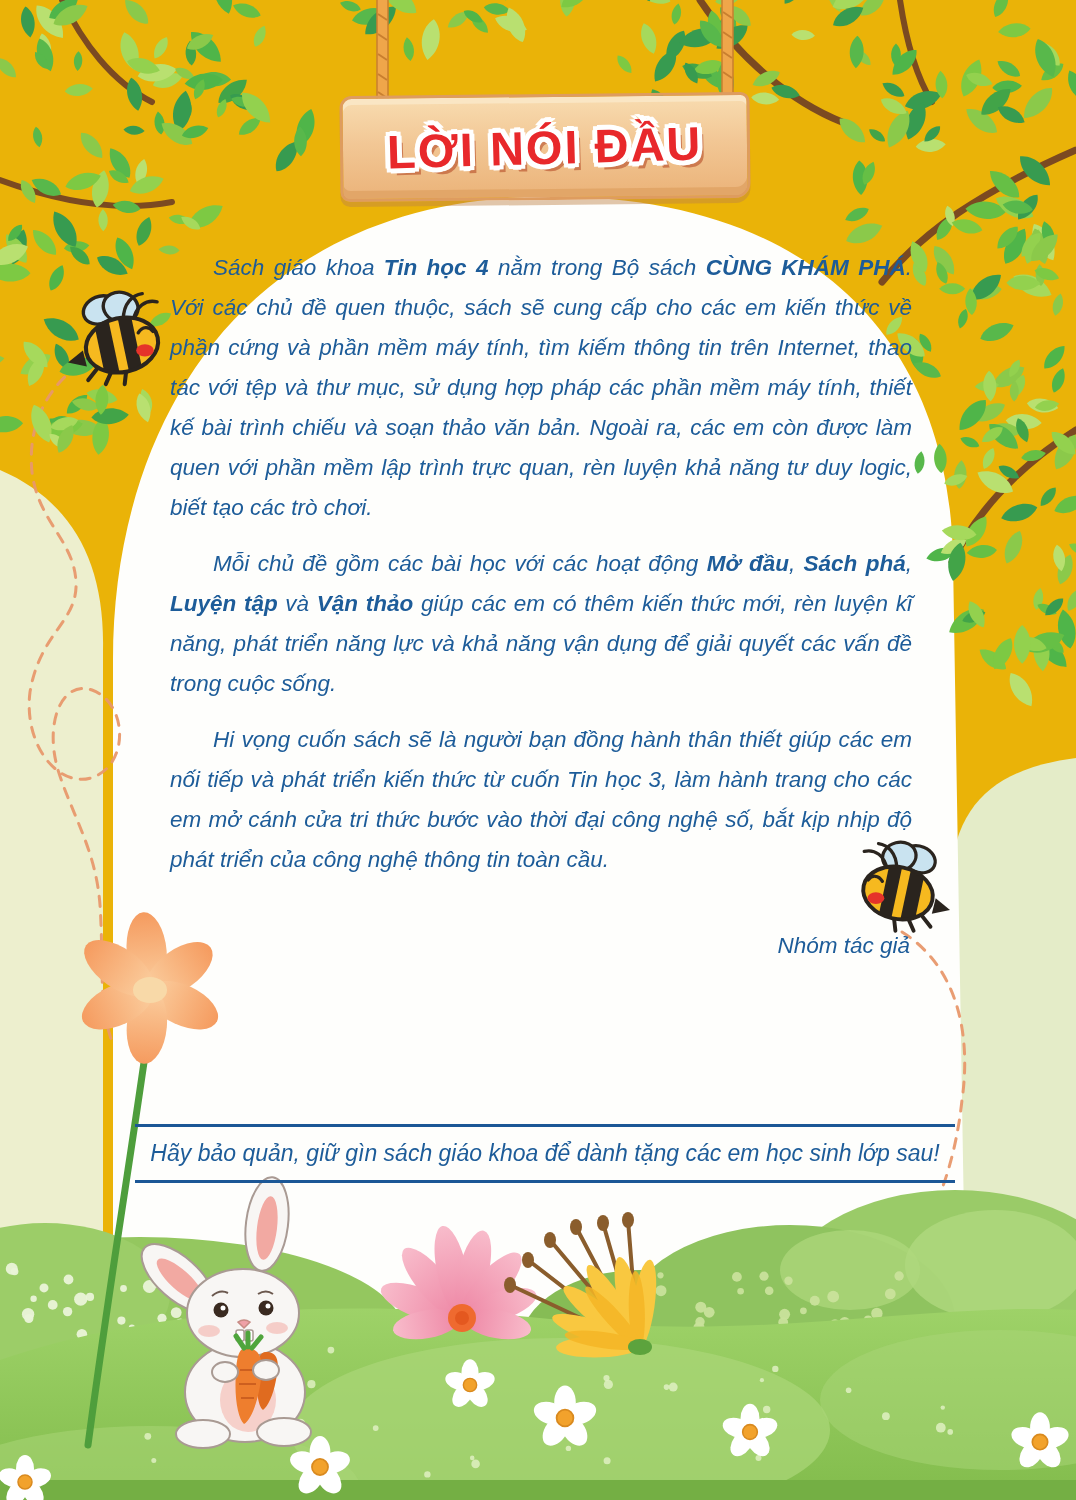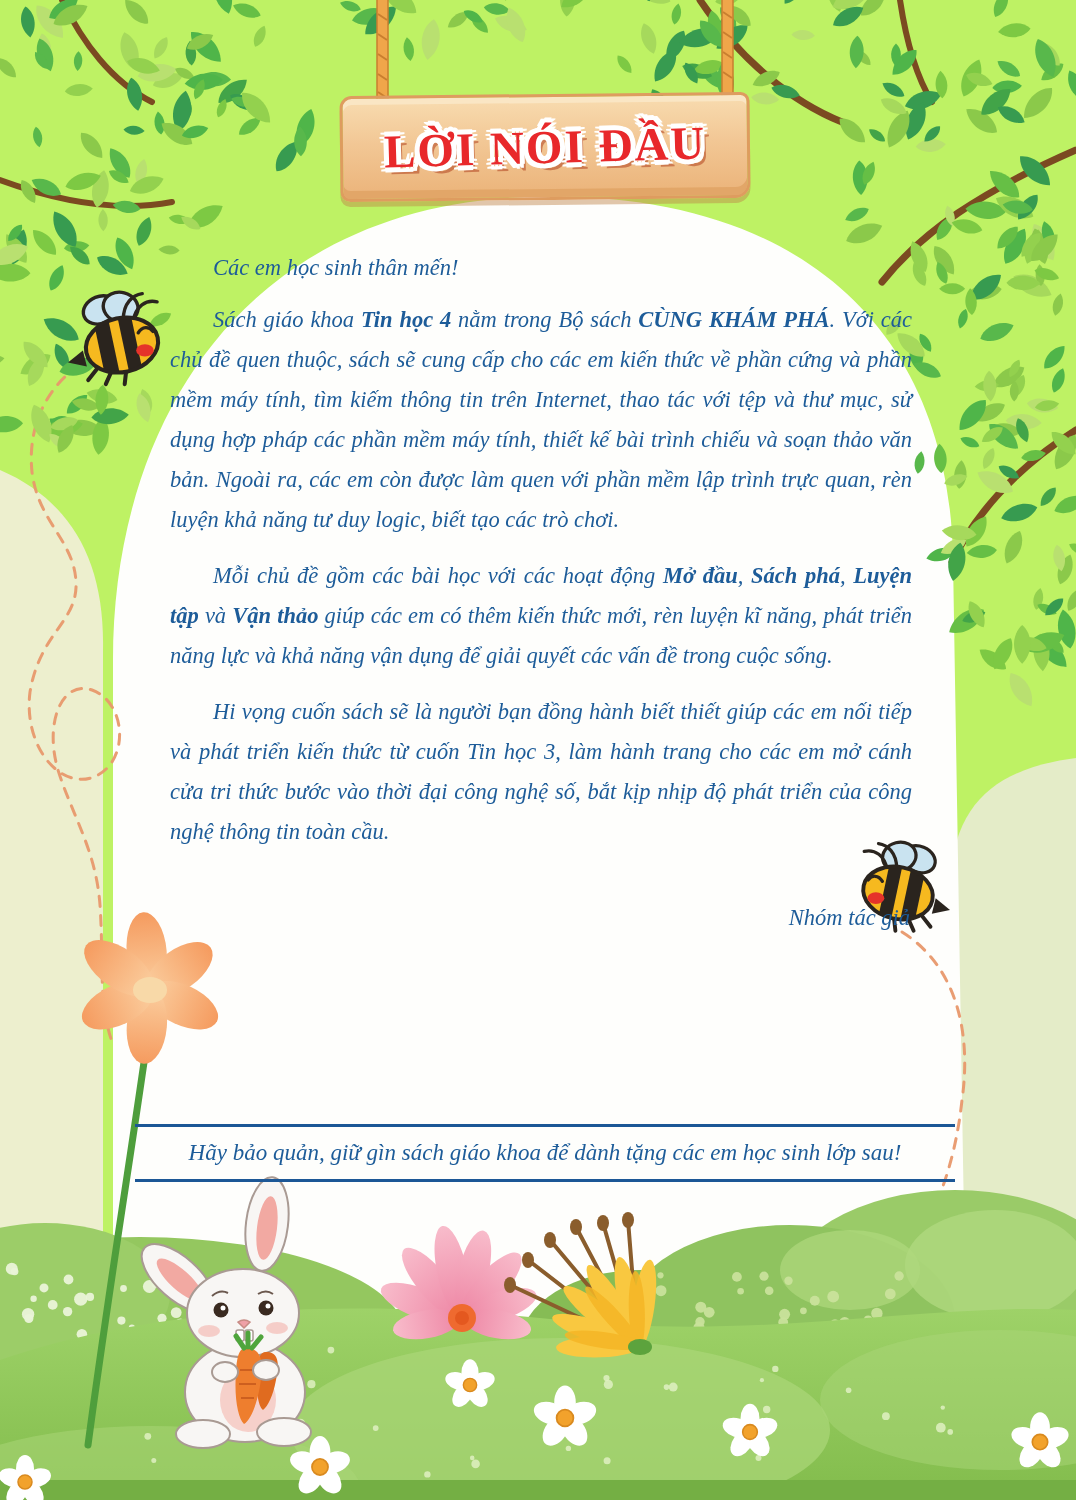--- a/index.html
+++ b/index.html
@@ -1,17 +1,17 @@
 <!DOCTYPE html>
 <html><head>
 <meta charset="utf-8">
 <style>
   html,body{margin:0;padding:0;background:#ddd;}
   .page{position:relative;width:1076px;height:1500px;overflow:hidden;
-        background:#bef264;font-family:Liberation Serif, serif;}
+        background:#eab308;font-family:Liberation Sans, sans-serif;}
   svg.decor{position:absolute;left:0;top:0;width:1076px;height:1500px;}
 
   
   .sign{position:absolute;left:340px;top:94px;width:404px;height:100px;
         background:linear-gradient(#F8DCB0,#F2C795 45%,#EBB379);
         border:3px solid #DE9C5F;border-radius:12px 9px 15px 10px;
         box-shadow:inset 0 6px 0 #FAE6C4, inset 0 -8px 0 #E2A668, 0 5px 0 rgba(190,130,70,.45);
         display:flex;align-items:center;justify-content:center;transform:rotate(-.6deg);}
   .sign h1{margin:0;font-size:47px;font-weight:bold;letter-spacing:2px;color:#E8282B;
         transform:rotate(-1deg);white-space:nowrap;
@@ -716,25 +716,24 @@
  <path d="M12,-9 c3,-5 8,-5 11,-1" fill="none" stroke="#2A241E" stroke-width="2.5" stroke-linecap="round"></path>
  <ellipse cx="17" cy="4" rx="6.5" ry="4.5" fill="#E5332A"></ellipse>
       </g>
 </svg>
 
 <div class="sign">
   <h1>LỜI NÓI ĐẦU</h1>
 </div>
 
 <div class="content">
-  <p class="greeting">Các em học sinh thân mến!</p>
   <div id="paragraphs">
         <p class="body-par"><span>Sách giáo khoa </span><b>Tin học 4</b><span> nằm trong Bộ sách </span><b>CÙNG KHÁM PHÁ</b><span>. Với các chủ đề quen thuộc, sách sẽ cung cấp cho các em kiến thức về phần cứng và phần mềm máy tính, tìm kiếm thông tin trên Internet, thao tác với tệp và thư mục, sử dụng hợp pháp các phần mềm máy tính, thiết kế bài trình chiếu và soạn thảo văn bản. Ngoài ra, các em còn được làm quen với phần mềm lập trình trực quan, rèn luyện khả năng tư duy logic, biết tạo các trò chơi.</span></p>
         <p class="body-par"><span>Mỗi chủ đề gồm các bài học với các hoạt động </span><b>Mở đầu</b><span>, </span><b>Sách phá</b><span>, </span><b>Luyện tập</b><span> và </span><b>Vận thảo</b><span> giúp các em có thêm kiến thức mới, rèn luyện kĩ năng, phát triển năng lực và khả năng vận dụng để giải quyết các vấn đề trong cuộc sống.</span></p>
-        <p class="body-par"><span>Hi vọng cuốn sách sẽ là người bạn đồng hành biết thiết giúp các em nối tiếp và phát triển kiến thức từ cuốn Tin học 3, làm hành trang cho các em mở cánh cửa tri thức bước vào thời đại công nghệ số, bắt kịp nhịp độ phát triển của công nghệ thông tin toàn cầu.</span></p>
+        <p class="body-par"><span>Hi vọng cuốn sách sẽ là người bạn đồng hành thân thiết giúp các em nối tiếp và phát triển kiến thức từ cuốn Tin học 3, làm hành trang cho các em mở cánh cửa tri thức bước vào thời đại công nghệ số, bắt kịp nhịp độ phát triển của công nghệ thông tin toàn cầu.</span></p>
       </div>
   <p class="signature">Nhóm tác giả</p>
 </div>
 
 <div class="footer">
   <p>Hãy bảo quản, giữ gìn sách giáo khoa để dành tặng các em học sinh lớp sau!</p>
 </div>
 
 </div>
 

